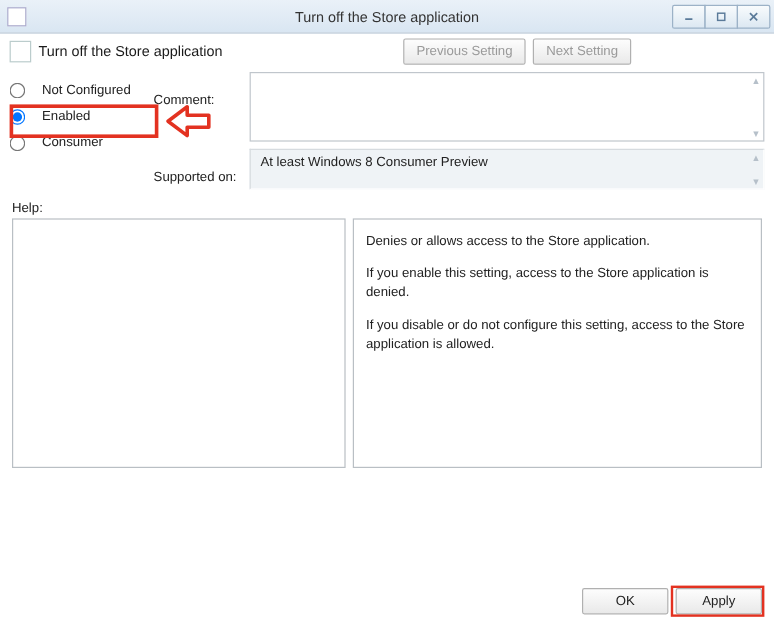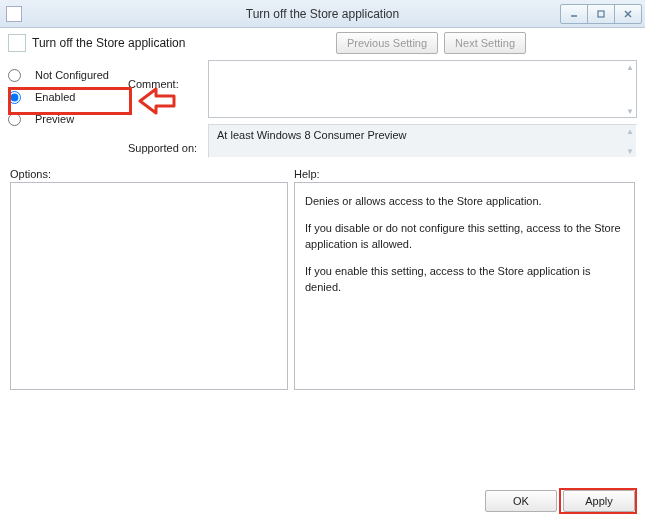--- a/index.html
+++ b/index.html
@@ -266,21 +266,21 @@
     <label class="radio">
       <input type="radio" name="st" style="">
       <span>Not Configured</span>
     </label>
     <label class="radio">
       <input type="radio" name="st" checked="" style="">
       <span>Enabled</span>
     </label>
     <label class="radio">
       <input type="radio" name="st" style="">
-      <span>Preview</span>
+      <span>Consumer</span>
     </label>
   </div>
 
   <div class="fieldcol">
     <div class="lbl">Comment:</div>
     <div class="comment-box">
       <span></span>
       <div class="scroll-stub" style="top:2px;">
           <span>▴</span>
         </div>
@@ -295,30 +295,29 @@
           <span>▴</span>
         </div>
       <div class="scroll-stub" style="bottom:2px;">
           <span>▾</span>
         </div>
     </div>
   </div>
 </div>
 
 <div class="labelsrow">
-  <div class="l-left">Options:</div>
   <div>Help:</div>
 </div>
 
 <div class="panes">
   <div class="pane left"></div>
   <div class="pane right">
     <p>Denies or allows access to the Store application.</p>
+    <p>If you enable this setting, access to the Store application is denied.</p>
     <p>If you disable or do not configure this setting, access to the Store application is allowed.</p>
-    <p>If you enable this setting, access to the Store application is denied.</p>
   </div>
 </div>
 
 <div class="footer">
   <div class="btn">OK</div>
   <div class="btn">Apply</div>
 </div>
 
 <div class="red-highlight" style="left:8px; top:87px; width:124px; height:28px;"></div>
 

